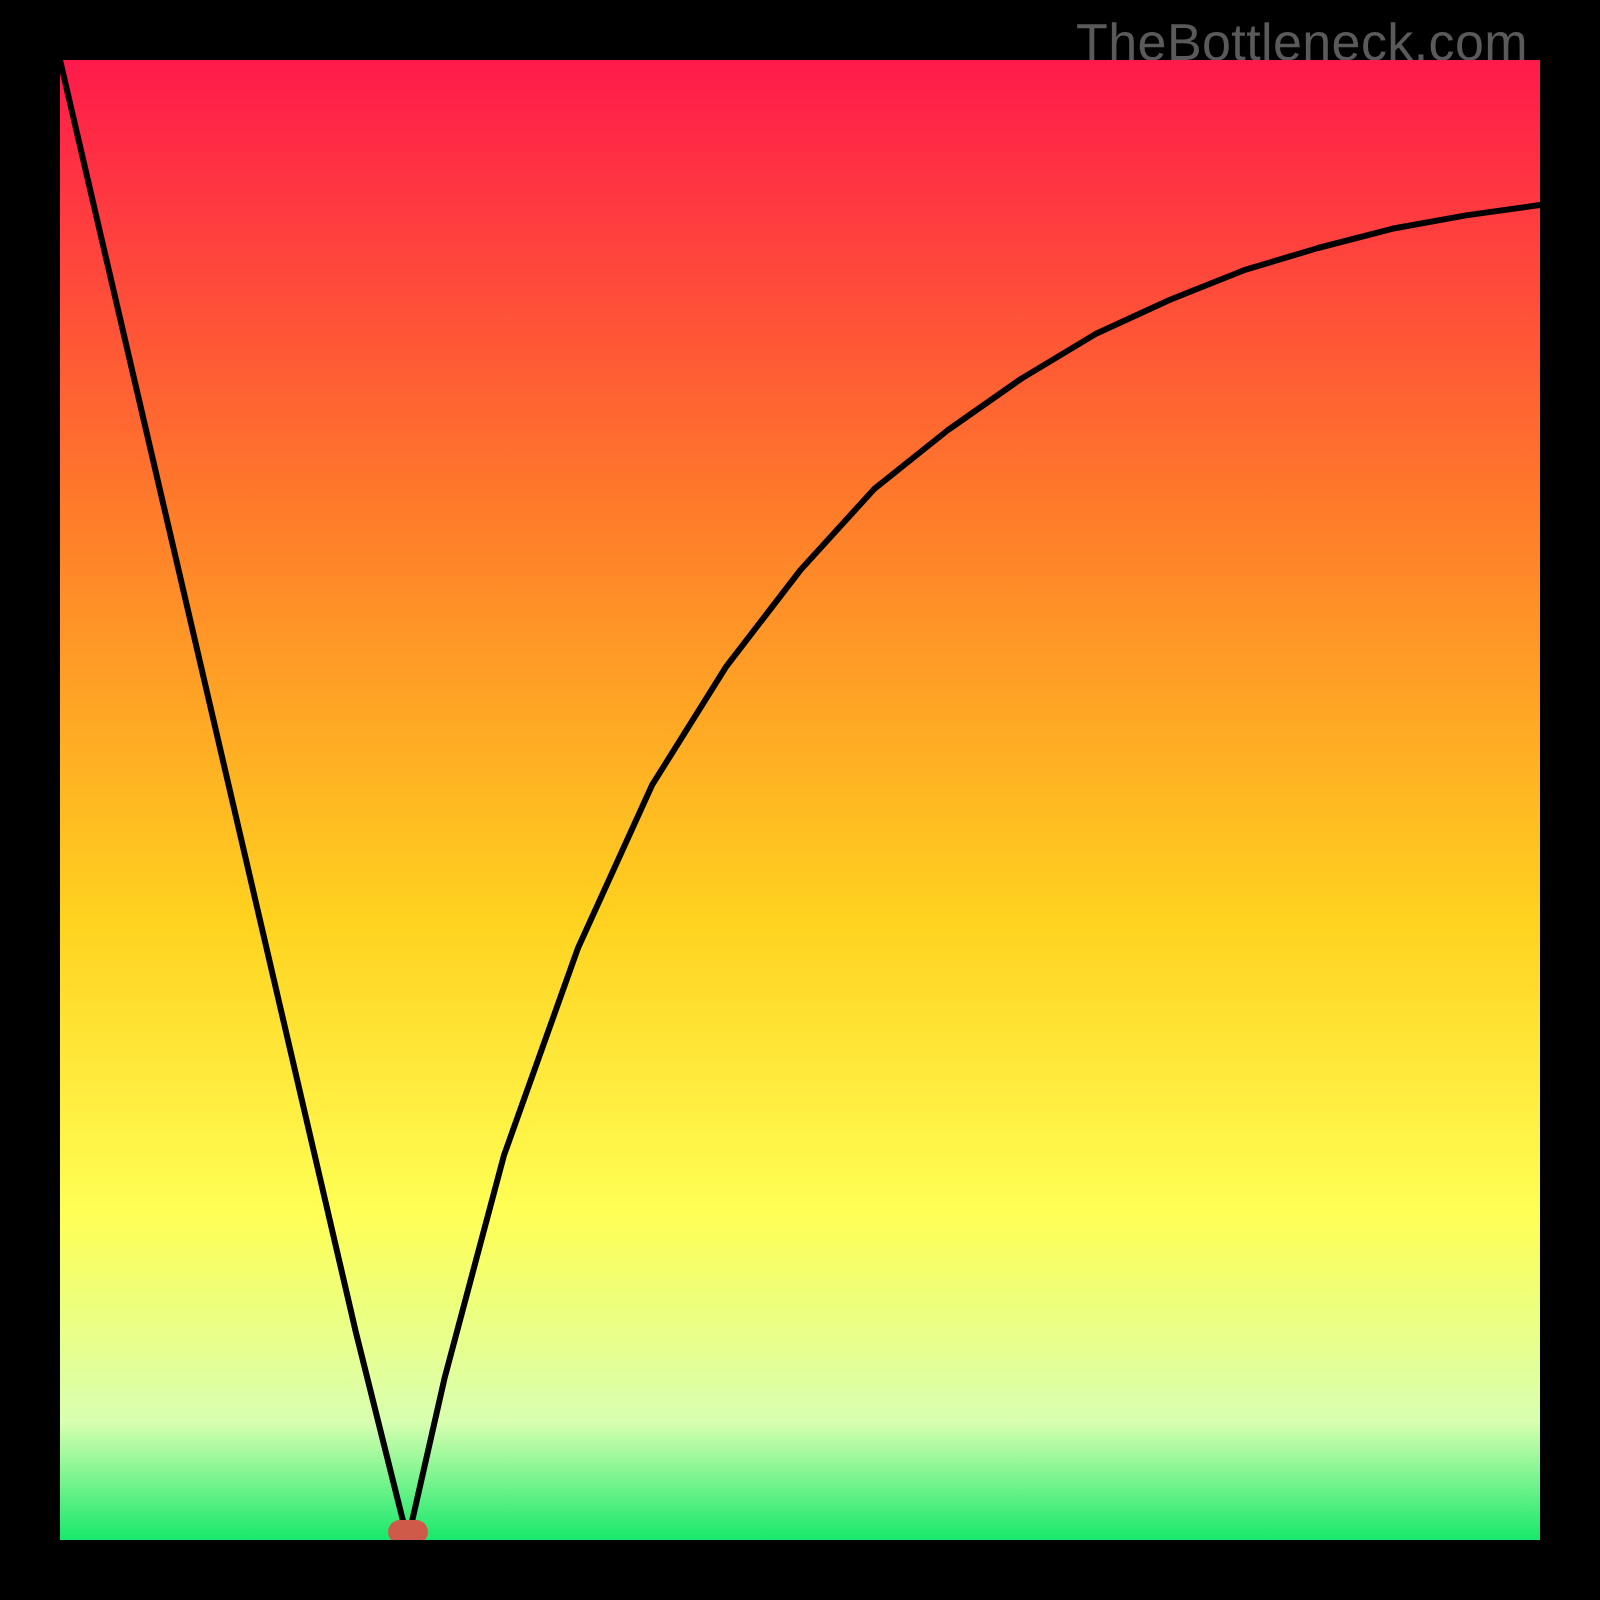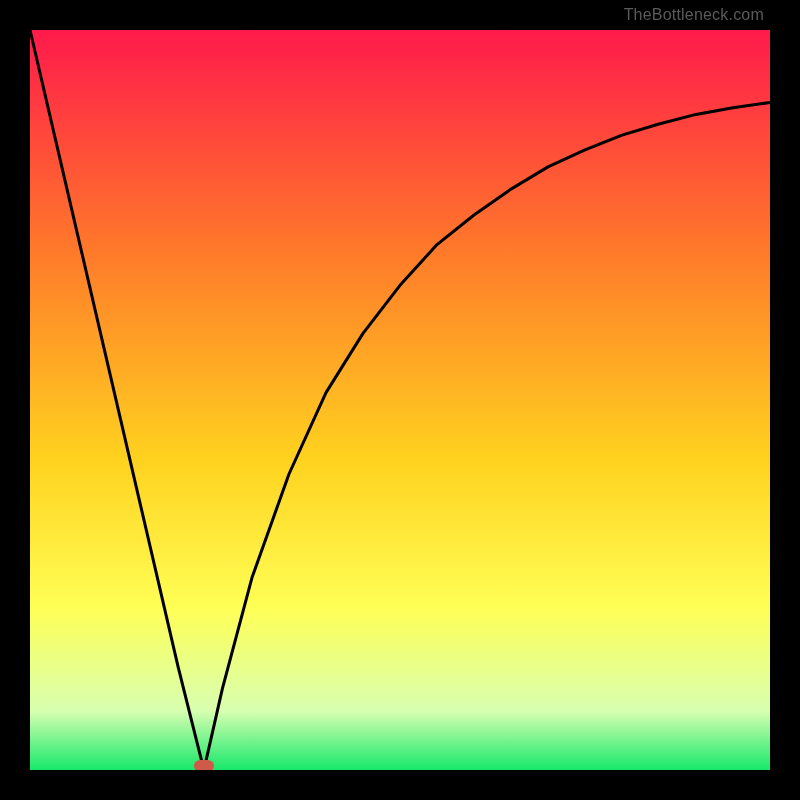--- a/index.html
+++ b/index.html
@@ -33,21 +33,21 @@
     position: absolute;
     inset: 0;
     width: 100%;
     height: 100%;
   }
   .watermark {
     position: absolute;
     top: 6px;
     right: 36px;
     color: #5a5a5a;
-    font-size: 16px;
+    font-size: 26px;
     font-weight: 500;
     letter-spacing: 0.2px;
     user-select: none;
   }
   .marker {
     position: absolute;
     width: 20px;
     height: 12px;
     border-radius: 6px;
     transform: translate(-50%, -50%);

